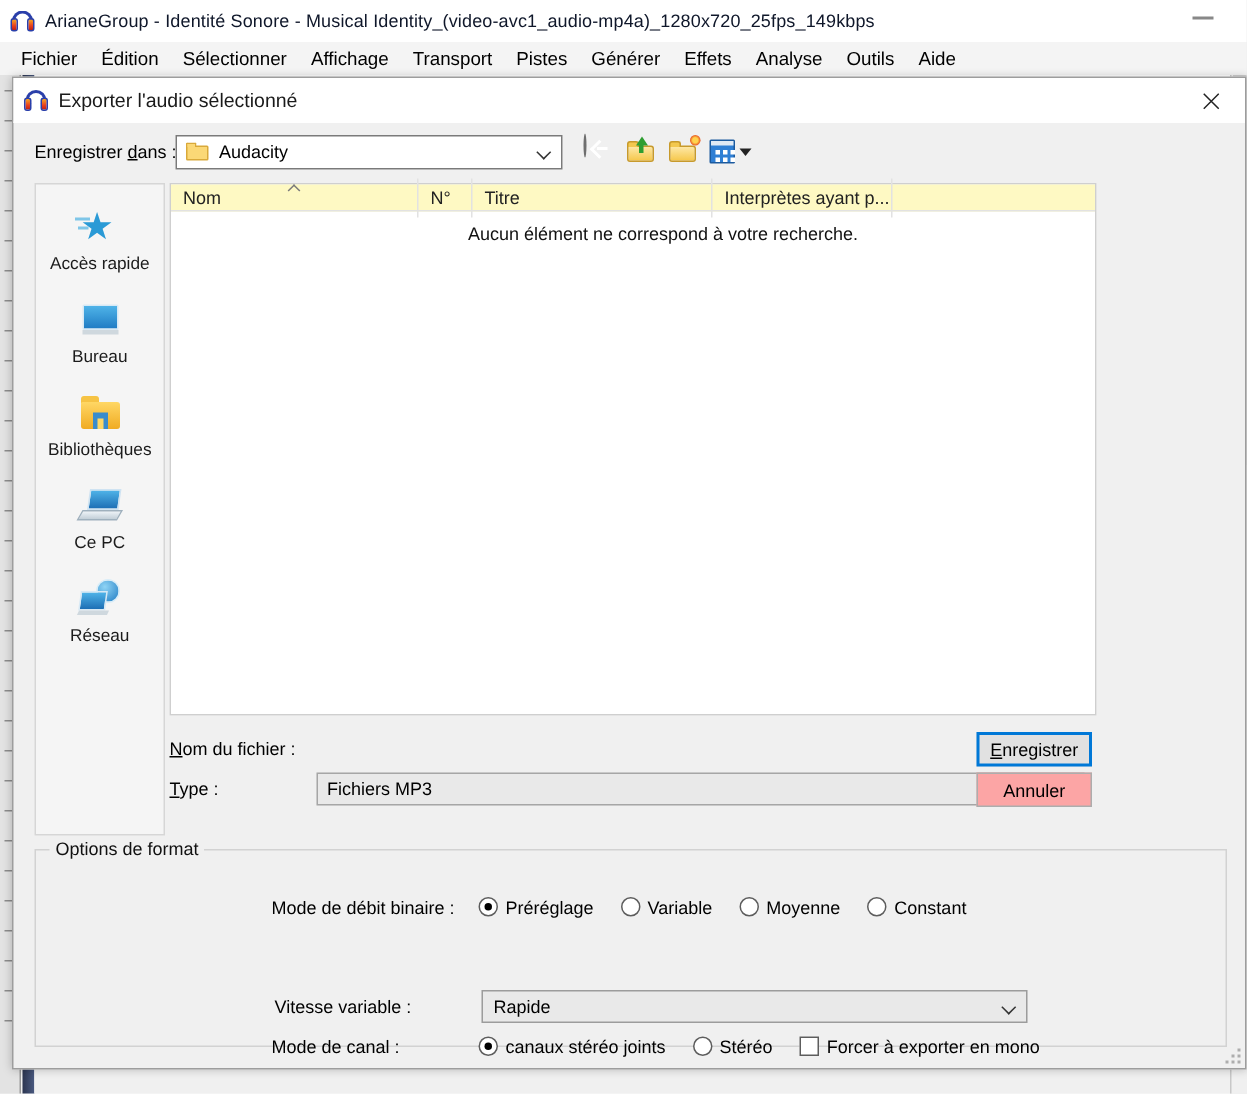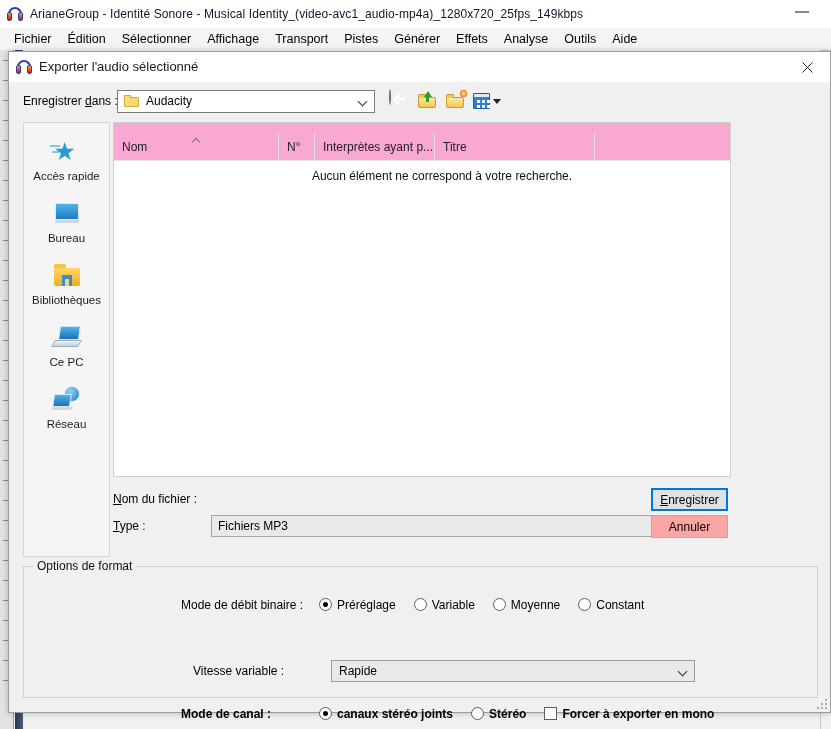--- a/index.html
+++ b/index.html
@@ -257,22 +257,22 @@
     background: linear-gradient(#4fb3e8, #1d6fb5); border: 1px solid #d7e9f5; transform: skewX(-8deg);
   }
   .ic-net-b { position: absolute; left: 2px; top: 22px; width: 20px; height: 3px; background: #cfd8de; transform: skewX(-25deg); }
 
   
   #file-list {
     position: absolute; left: 104px; top: 70px; width: 618px; height: 355px;
     background: #ffffff; border: 1px solid #cfcfcf;
   }
   #file-header {
-    height: 38px; display: flex; align-items: flex-end;
-    border-bottom: 1px solid #e2e2e2; background: #f9a8d4;
+    height: 18px; display: flex; align-items: center;
+    border-bottom: 1px solid #e2e2e2; background: #fef9c3;
   }
   .col-head {
     height: 26px; display: flex; align-items: center; position: relative;
     border-right: 1px solid #e2e2e2; font-size: 12px; color: #222;
     padding-left: 8px; cursor: default; white-space: nowrap;
   }
   .sort-caret {
     position: absolute; left: 50%; top: 3px; width: 9px; height: 5px; margin-left: -4px;
   }
   .sort-caret::before {
@@ -516,25 +516,25 @@
 
   <div id="file-list">
     <div id="file-header">
       <div class="col-head" style="width:165px">
         <span>Nom</span>
         <span class="sort-caret"></span>
       </div>
       <div class="col-head" style="width:36px">
         <span>N°</span>
       </div>
+      <div class="col-head" style="width:160px">
+        <span>Titre</span>
+      </div>
       <div class="col-head" style="width:120px">
         <span>Interprètes ayant p...</span>
-      </div>
-      <div class="col-head" style="width:160px">
-        <span>Titre</span>
       </div>
     </div>
     <div id="empty-msg">Aucun élément ne correspond à votre recherche.</div>
   </div>
 
   <div id="fname-row">
     <span class="fld-label"><span class="und">N</span>om du fichier :</span>
   </div>
 
   <div id="ftype-row">
@@ -571,31 +571,31 @@
         <span class="radio"></span>
         <span class="rtxt">Moyenne</span>
       </span>
       <span class="radio-wrap">
         <span class="radio"></span>
         <span class="rtxt">Constant</span>
       </span>
     </div>
 
 
-    <div class="opt-row" style="left:169px; top:93px;justify-content:center;">
+    <div class="opt-row" style="left:159px; top:93px;justify-content:center;">
       <span class="opt-label">Vitesse variable :</span>
       <span class="sel-combo" style="width:364px">
         <span class="val" style="padding-left:7px;font-size:12px">Rapide</span>
         <span class="combo-arrow">
             <span class="chev"></span>
           </span>
       </span>
     </div>
 
-    <div class="opt-row" style="left:157px; top:140px;font-weight:bold;">
+    <div class="opt-row" style="left:157px; top:124px;">
       <span class="opt-label">Mode de canal :</span>
       <span class="radio-wrap">
         <span class="radio on"></span>
         <span class="rtxt">canaux stéréo joints</span>
       </span>
       <span class="radio-wrap">
         <span class="radio"></span>
         <span class="rtxt">Stéréo</span>
       </span>
       <span class="radio-wrap">

